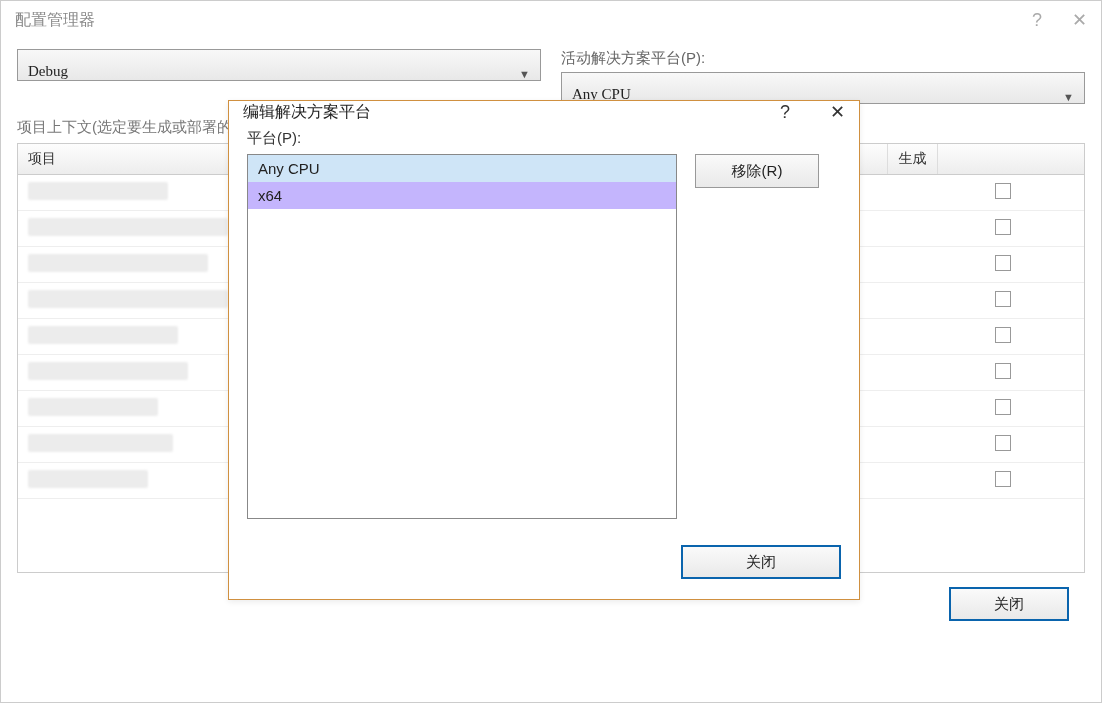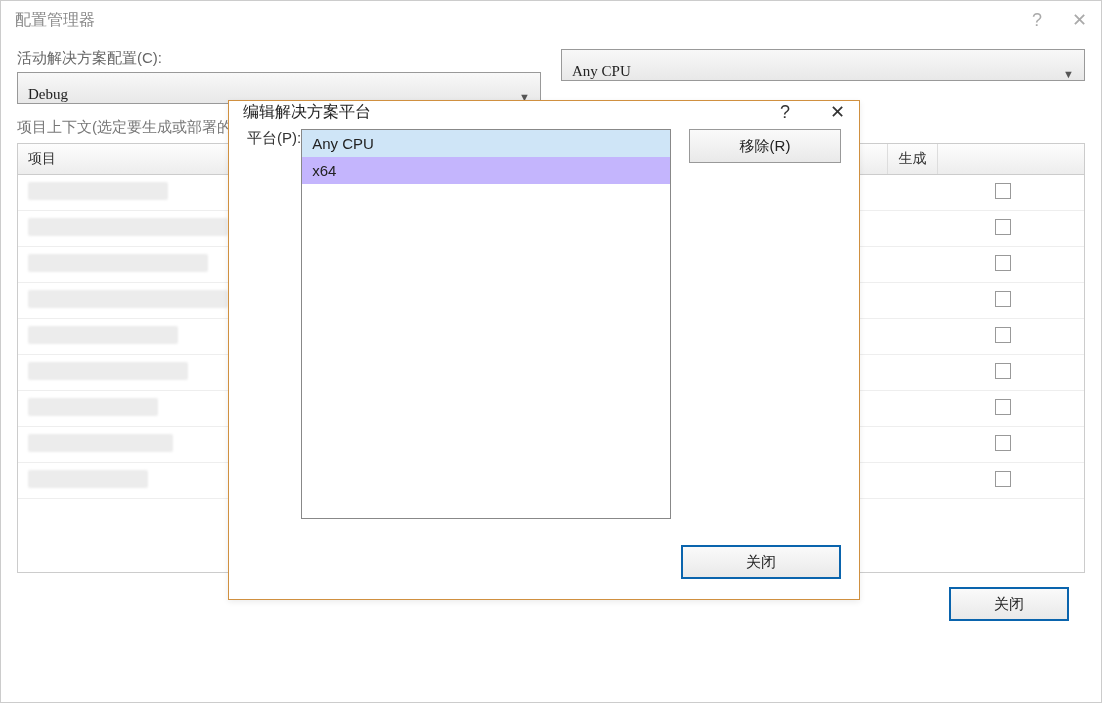--- a/index.html
+++ b/index.html
@@ -144,39 +144,39 @@
       color: #222;
     }
     .modal-titlebar .controls { display: flex; gap: 40px; align-items: center; }
     .modal-titlebar .controls .help { font-size: 18px; color: #333; }
     .modal-titlebar .controls .close-x { font-size: 18px; color: #333; }
 
     .modal-body {
       padding: 6px 18px 12px 18px;
       flex: 1;
       display: flex;
-      flex-direction: row;
+      flex-direction: column;
     }
     .modal-section-label { font-size: 15px; color: #333; margin-bottom: 6px; }
     .modal-content-row { display: flex; gap: 18px; flex: 1; }
     .listbox {
       border: 1px solid #888;
       flex: 1;
       max-width: 430px;
       background: #fff;
     }
     .list-item {
       padding: 5px 10px;
       font-size: 15px;
       color: #222;
     }
     .list-item.selected { background: #cfe5f7; }
     .list-item.alt { background: #c4b5fd; }
     .side-buttons { display: flex; flex-direction: column; gap: 18px; }
-    .side-buttons .btn { width: 152px; }
+    .side-buttons .btn { width: 124px; }
 
     .modal-footer {
       display: flex;
       justify-content: flex-end;
       padding: 14px 18px 20px 0;
     }
     .modal-footer .btn { width: 160px; }
   </style>
 </head>
 <body>
@@ -186,27 +186,27 @@
     <span>配置管理器</span>
     <div class="controls">
       <span>?</span>
       <span>✕</span>
     </div>
   </div>
 
   <div class="parent-body">
     <div class="config-row">
       <div class="config-col">
-        <div class="config-label">活动解决方案配置(C):</div>
         <div class="dropdown">
           <span>Debug</span>
           <span class="chev">▼</span>
         </div>
       </div>
       <div class="config-col">
+        <div class="config-label">活动解决方案平台(P):</div>
         <div class="dropdown">
           <span>Any CPU</span>
           <span class="chev">▼</span>
         </div>
       </div>
     </div>
 
     <div class="context-label">项目上下文(选定要生成或部署的项目配置):</div>
 
     <div class="grid">

